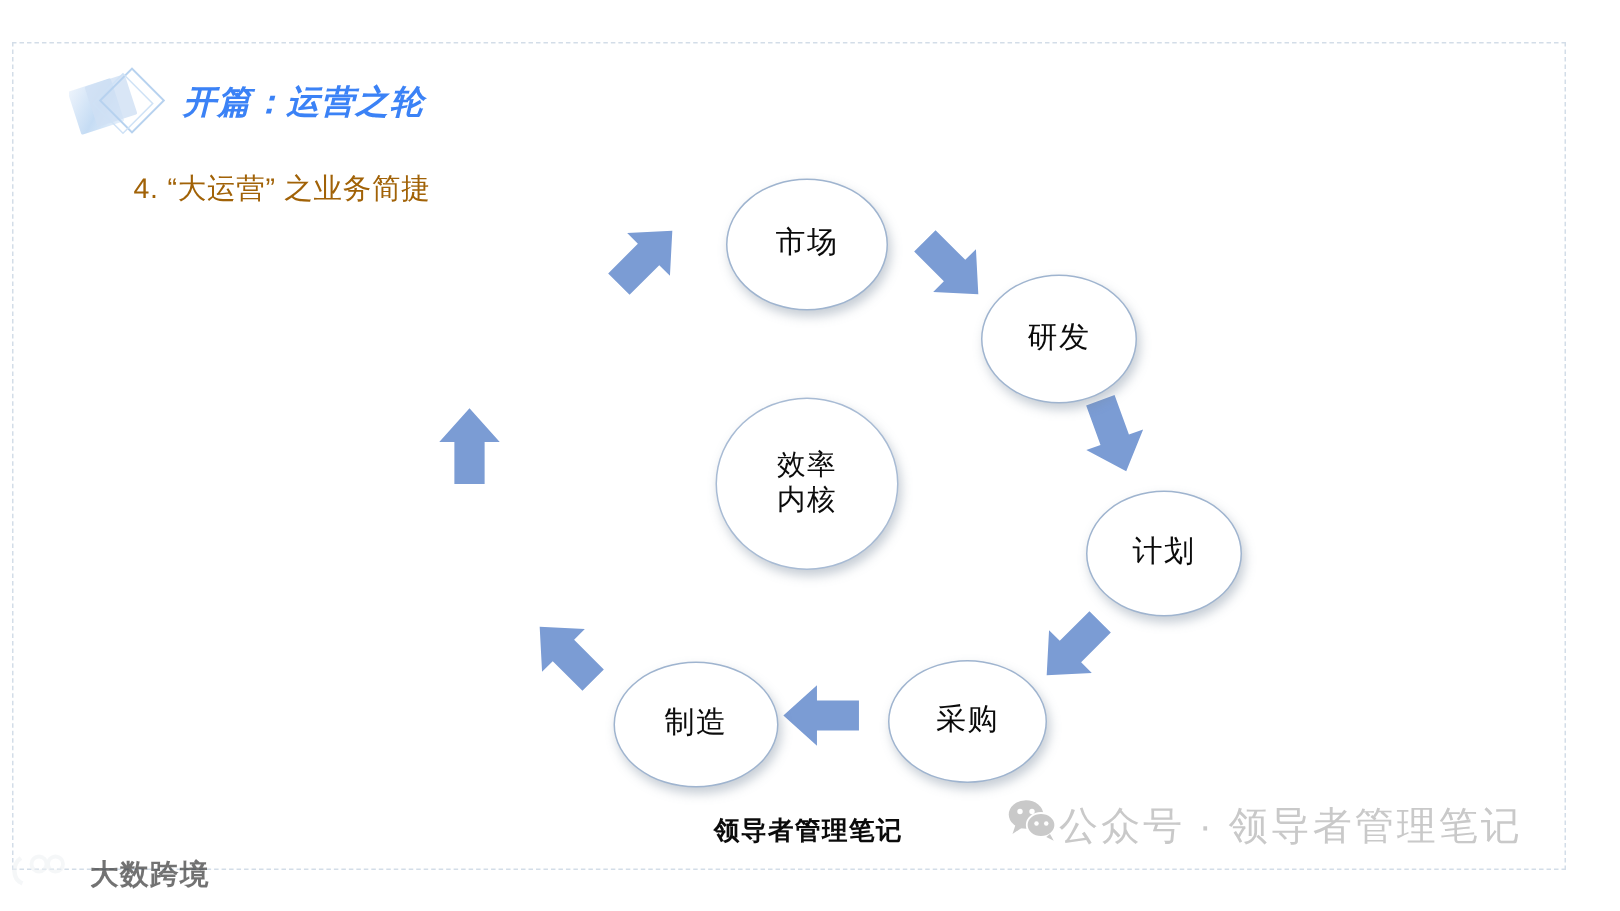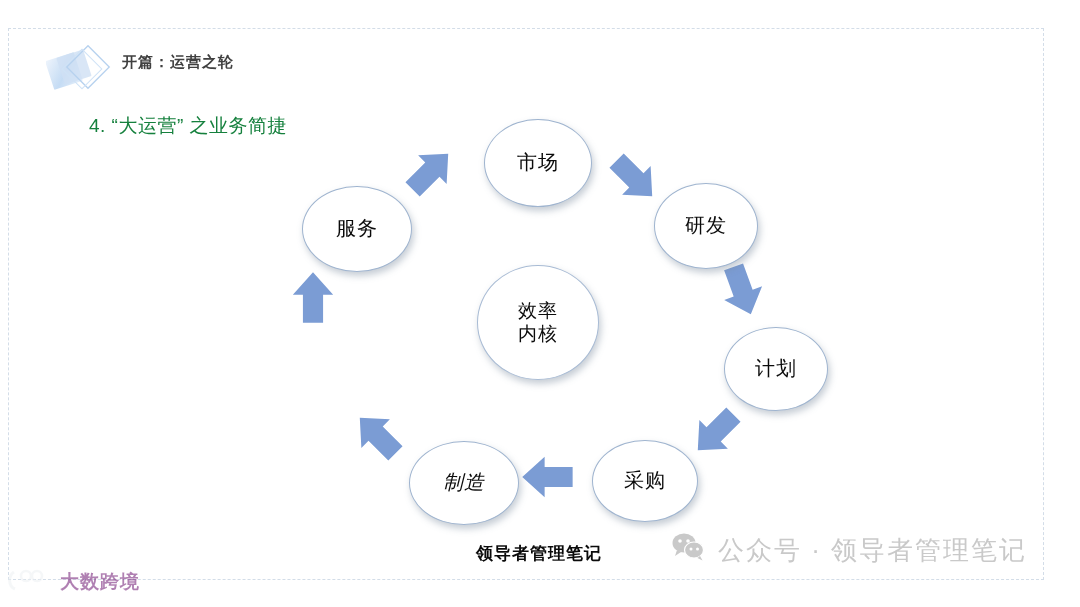--- a/index.html
+++ b/index.html
@@ -37,33 +37,34 @@
     left: 46px;
     top: 42px;
     width: 76px;
     height: 52px;
   }
 
   #title {
     position: absolute;
     left: 122px;
     top: 53px;
-    font-size: 15px;
+    font-size: 22px;
     font-weight: bold;
     letter-spacing: 1px;
-    color: #404040;
-    white-space: nowrap;
+    color: #3b82f6;
+    white-space: nowrap;
+    font-style: italic;
   }
 
   #subtitle {
     position: absolute;
     left: 89px;
     top: 113px;
     font-size: 19px;
-    color: #15803d;
+    color: #a16207;
     white-space: nowrap;
     letter-spacing: 0.5px;
   }
 
   
   #wheel {
     position: absolute;
     left: 0;
     top: 0;
     width: 1080px;
@@ -110,40 +111,39 @@
     letter-spacing: 1px;
   }
 
   
   #wechat-mark {
     position: absolute;
     left: 672px;
     top: 533px;
     display: flex;
     align-items: center;
-    gap: 12px;
     color: #c9c9c9;
     font-size: 26px;
     letter-spacing: 2px;
     white-space: nowrap;
   }
 
   #corner-mark {
     position: absolute;
     left: 8px;
     top: 568px;
     display: flex;
     align-items: center;
     gap: 6px;
     opacity: 0.55;
   }
   #corner-mark .cm-text {
     font-size: 19px;
     font-weight: bold;
-    color: #701a75;
+    color: #000000;
     letter-spacing: 1px;
     white-space: nowrap;
   }
 </style>
 </head>
 <body>
 
 <div id="slide">
 
   <div id="frame"></div>
@@ -224,28 +224,25 @@
     </div>
 
     <div class="node" style="left:592px; top:440px; width:106px; height:82px;">
       <span>采购</span>
     </div>
 
     <div class="node" style="left:724px; top:327px; width:104px; height:84px;">
       <span>计划</span>
     </div>
 
-    <div class="node" style="left:409px; top:441px; width:110px; height:84px;font-style:italic;">
+    <div class="node" style="left:409px; top:441px; width:110px; height:84px;">
       <span>制造</span>
     </div>
 
 
-    <div class="node" style="left:302px; top:186px; width:110px; height:86px;">
-      <span>服务</span>
-    </div>
 
     <div class="node center" style="left:477px; top:265px; width:122px; height:115px;text-align:right;">
       <span>效率
 内核</span>
     </div>
 
   </div>
 
   <div id="caption">领导者管理笔记</div>
 

